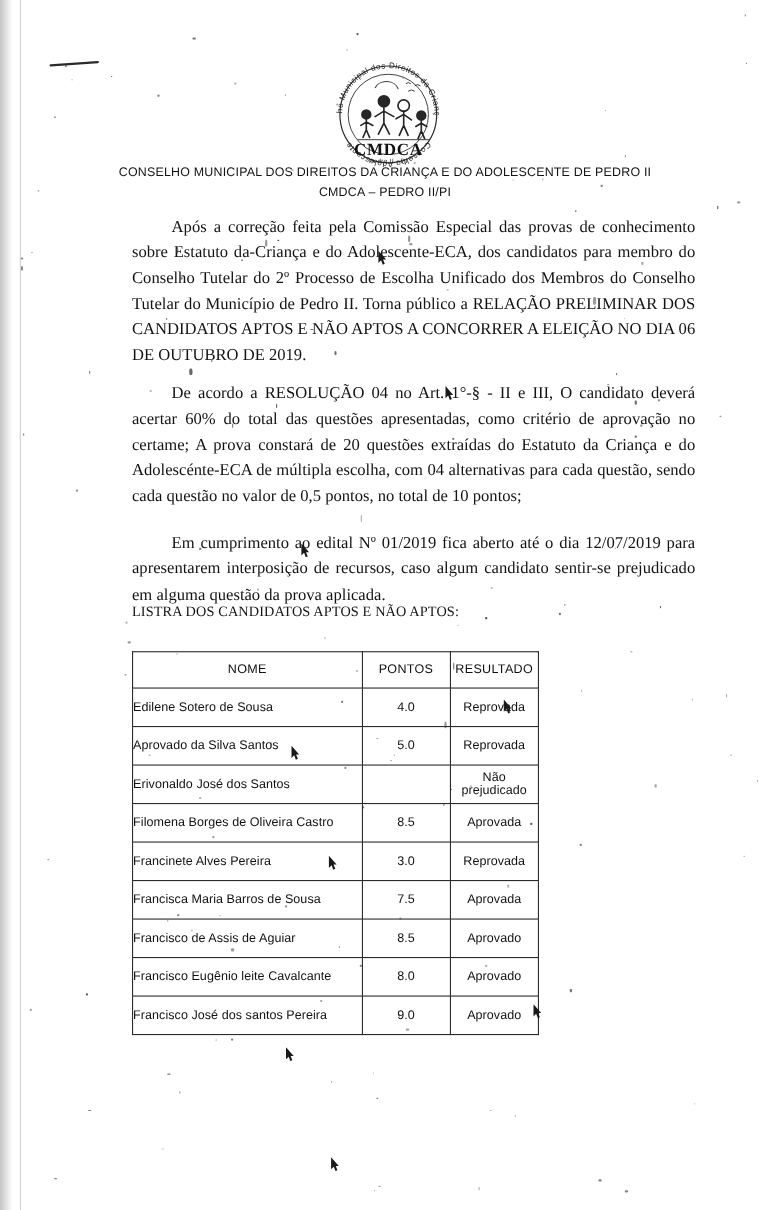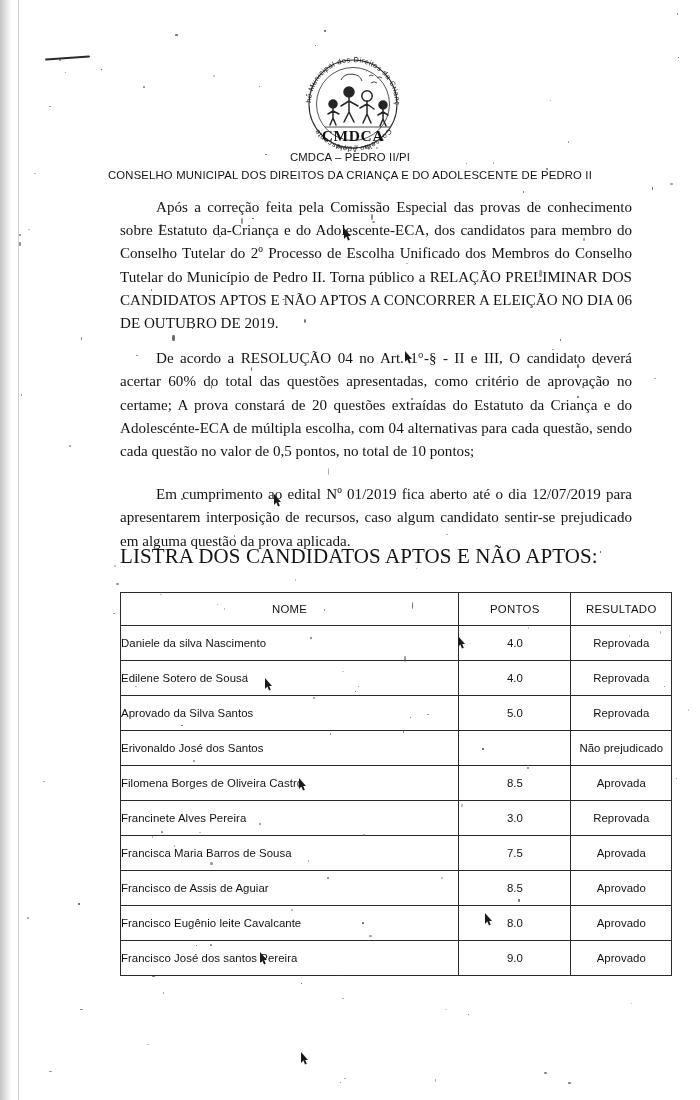--- a/index.html
+++ b/index.html
@@ -88,37 +88,37 @@
     color: #131313;
     font-family: Liberation Serif, serif;
   }
   p.para.p2 { margin-top: 12px; }
   p.para.p3 { margin-top: 20px; }
 
   .section-title {
     position: absolute;
     left: 120px;
     top: 546px;
-    font-size: 21px;
+    font-size: 13px;
     line-height: 20px;
     color: #131313;
     font-family: "Liberation Serif", serif;
     letter-spacing: .1px;
   }
 
   
   .table-wrap {
     position: absolute;
     left: 120px;
     top: 592px;
     width: 466px;
   }
   table.cand-table {
     border-collapse: collapse;
-    width: 552px;
+    width: 370px;
     font-family: "Liberation Sans", sans-serif;
     font-size: 11.4px;
     color: #111;
   }
   table.cand-table th,
   table.cand-table td {
     border: 1px solid #2b2b2b;
     padding: 0;
     height: 34px;
     vertical-align: middle;
@@ -189,22 +189,22 @@
       <circle cx="86" cy="53" r="4" fill="#262626"></circle>
       <path d="M 86,57 L 86,67 M 86,60 L 81,63 M 86,60 L 91,63 M 86,67 L 83,74 M 86,67 L 89,74"></path>
     </g>
     <line x1="28" y1="75" x2="94" y2="75" stroke="#3a3a3a" stroke-width=".9"></line>
     <text x="56" y="89" text-anchor="middle" font-family="'Liberation Serif', serif" font-size="15.5" font-weight="bold" fill="#111" letter-spacing="0.6">CMDCA</text>
     <text x="56" y="96.5" text-anchor="middle" font-family="'Liberation Sans', sans-serif" font-size="5.6" fill="#222" letter-spacing="0.4">Pedro II - PI</text>
   </svg>
 </div>
 
 <div class="doc-header">
+  <div>CONSELHO MUNICIPAL DOS DIREITOS DA CRIANÇA E DO ADOLESCENTE DE PEDRO II</div>
   <div>CMDCA – PEDRO II/PI</div>
-  <div>CONSELHO MUNICIPAL DOS DIREITOS DA CRIANÇA E DO ADOLESCENTE DE PEDRO II</div>
 </div>
 
 <div class="body-block">
   <p class="para p1">Após a correção feita pela Comissão Especial das provas de conhecimento sobre Estatuto da-Criança e do Adolescente-ECA, dos candidatos para membro do Conselho Tutelar do 2º Processo de Escolha Unificado dos Membros do Conselho Tutelar do Município de Pedro II.    Torna público a RELAÇÃO PRELIMINAR DOS CANDIDATOS APTOS E NÃO APTOS A CONCORRER A ELEIÇÃO NO DIA 06 DE OUTUBRO DE 2019.</p>
   <p class="para p2">De acordo a RESOLUÇÃO 04 no Art. 1°-§ - II e III, O candidato deverá acertar 60% do total das questões apresentadas, como critério de aprovação no certame; A prova constará de 20 questões extraídas do Estatuto da Criança e do Adolescénte-ECA de múltipla escolha, com 04 alternativas para cada questão, sendo cada questão no valor de 0,5 pontos, no total de 10 pontos;</p>
   <p class="para p3">Em cumprimento    ao edital Nº 01/2019 fica aberto até o dia 12/07/2019 para apresentarem interposição de recursos, caso algum candidato sentir-se prejudicado em alguma questão da prova aplicada.</p>
 </div>
 
 <div class="section-title">LISTRA DOS CANDIDATOS APTOS E NÃO APTOS:</div>
 
@@ -216,25 +216,20 @@
         <col class="col-resultado">
     </colgroup>
     <thead>
       <tr>
         <th class="h-nome">NOME</th>
         <th class="h-pontos">PONTOS</th>
         <th class="h-resultado">RESULTADO</th>
       </tr>
     </thead>
     <tbody>
-      <tr>
-        <td class="c-nome">Daniele da silva Nascimento</td>
-        <td class="c-pontos">4.0</td>
-        <td class="c-resultado">Reprovada</td>
-      </tr>
       <tr>
         <td class="c-nome">Edilene Sotero de Sousa</td>
         <td class="c-pontos">4.0</td>
         <td class="c-resultado">Reprovada</td>
       </tr>
       <tr>
         <td class="c-nome">Aprovado da Silva Santos</td>
         <td class="c-pontos">5.0</td>
         <td class="c-resultado">Reprovada</td>
       </tr>

